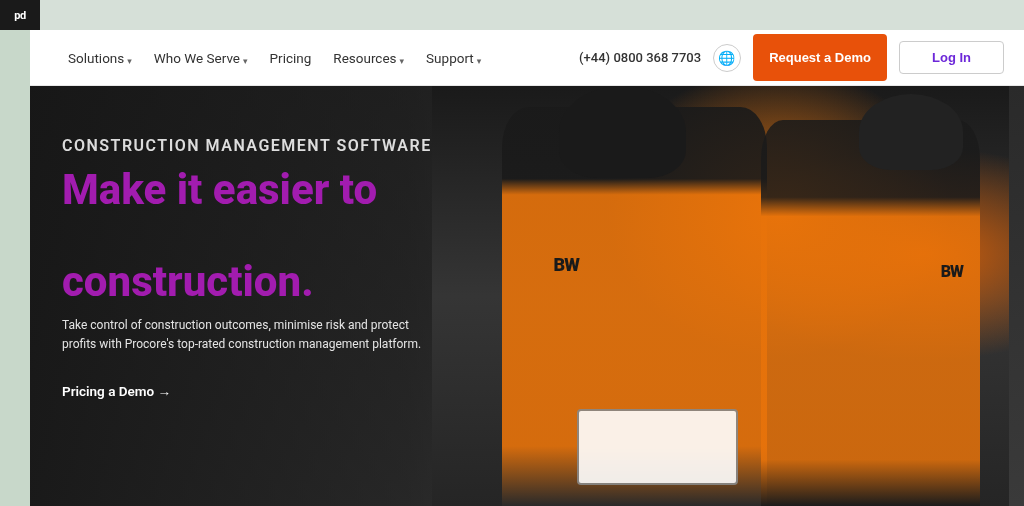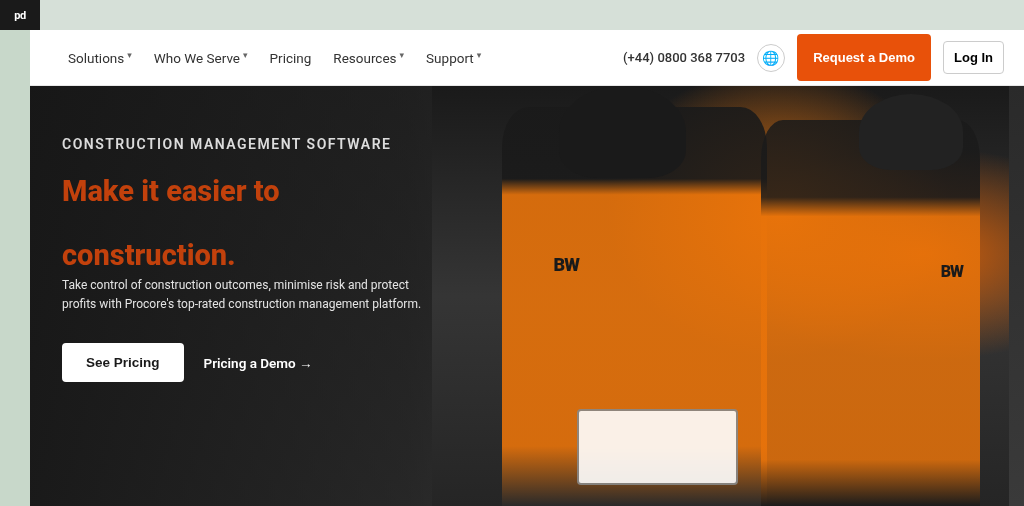--- a/index.html
+++ b/index.html
@@ -34,21 +34,21 @@
       border-bottom: 1px solid #e8e8e8;
     }
     .nav-links {
       display: flex;
       align-items: center;
       gap: 6px;
       flex: 1;
     }
     .nav-item {
       display: flex;
-      align-items: flex-start;
+      align-items: flex-end;
       gap: 3px;
       padding: 6px 8px;
       font-size: 13.5px;
       color: #333;
       cursor: pointer;
       white-space: nowrap;
     }
     .nav-chevron {
       font-size: 9px;
       color: #666;
@@ -78,23 +78,23 @@
       border: none;
       padding: 16px 16px;
       border-radius: 4px;
       font-size: 13px;
       font-weight: 600;
       cursor: pointer;
       white-space: nowrap;
     }
     .login-btn {
       background: white;
-      color: #000000;
+      color: #6d28d9;
       border: 1px solid #ccc;
-      padding: 8px 10px;
+      padding: 8px 32px;
       border-radius: 4px;
       font-size: 13px;
       font-weight: 600;
       cursor: pointer;
     }
 
     
     .hero {
       position: absolute;
       top: 86px; left: 30px; right: 0;
@@ -218,33 +218,33 @@
     }
 
     
     .hero-content {
       position: absolute;
       left: 32px;
       top: 50px;
       max-width: 420px;
     }
     .hero-eyebrow {
-      font-size: 14px;
+      font-size: 16px;
       font-weight: 600;
       letter-spacing: 1.5px;
       text-transform: uppercase;
       color: rgba(255,255,255,0.85);
-      margin-bottom: 24px;
+      margin-bottom: 12px;
     }
     .hero-headline {
-      font-size: 29px;
+      font-size: 42px;
       font-weight: 800;
-      color: #c2410c;
+      color: #a21caf;
       line-height: 1.1;
-      margin-bottom: 4px;
+      margin-bottom: 10px;
     }
     .hero-subtext {
       font-size: 12px;
       color: rgba(255,255,255,0.88);
       line-height: 1.65;
       margin-bottom: 28px;
       max-width: 360px;
     }
     .hero-ctas {
       display: flex;
@@ -337,17 +337,16 @@
 
   <div class="hero-content">
     <p class="hero-eyebrow">CONSTRUCTION MANAGEMENT SOFTWARE</p>
     <h1 class="hero-headline">
       <span>Make it easier to</span><br>
       <br>
       <span>construction.</span>
     </h1>
     <p class="hero-subtext">Take control of construction outcomes, minimise risk and protect profits with Procore's top-rated construction management platform.</p>
     <div class="hero-ctas">
-      <button class="see-pricing-btn">See Pricing</button>
       <a class="request-demo-link">Pricing a Demo →</a>
     </div>
   </div>
 </div>
 
 </body></html>

